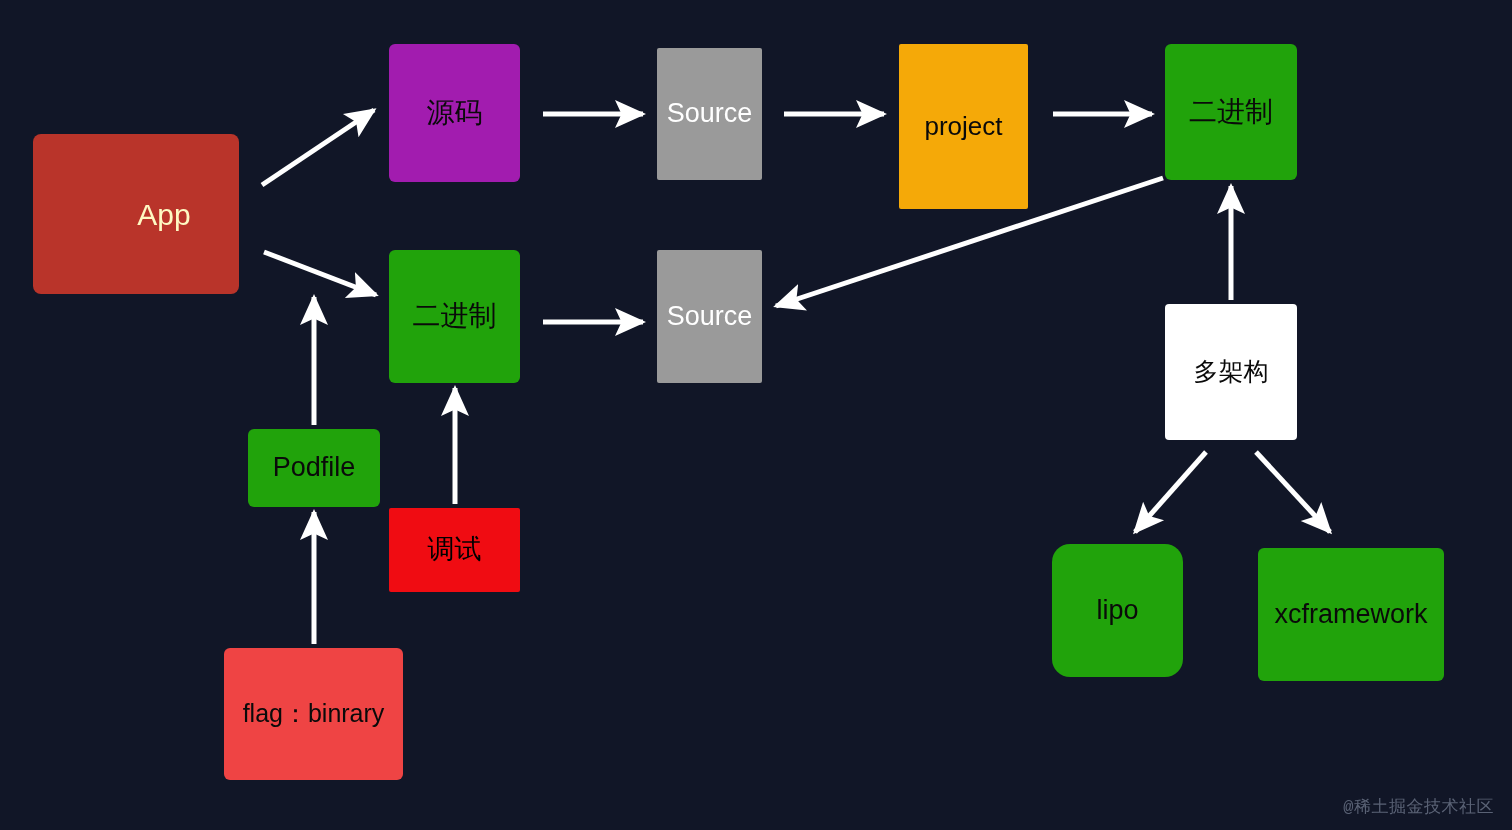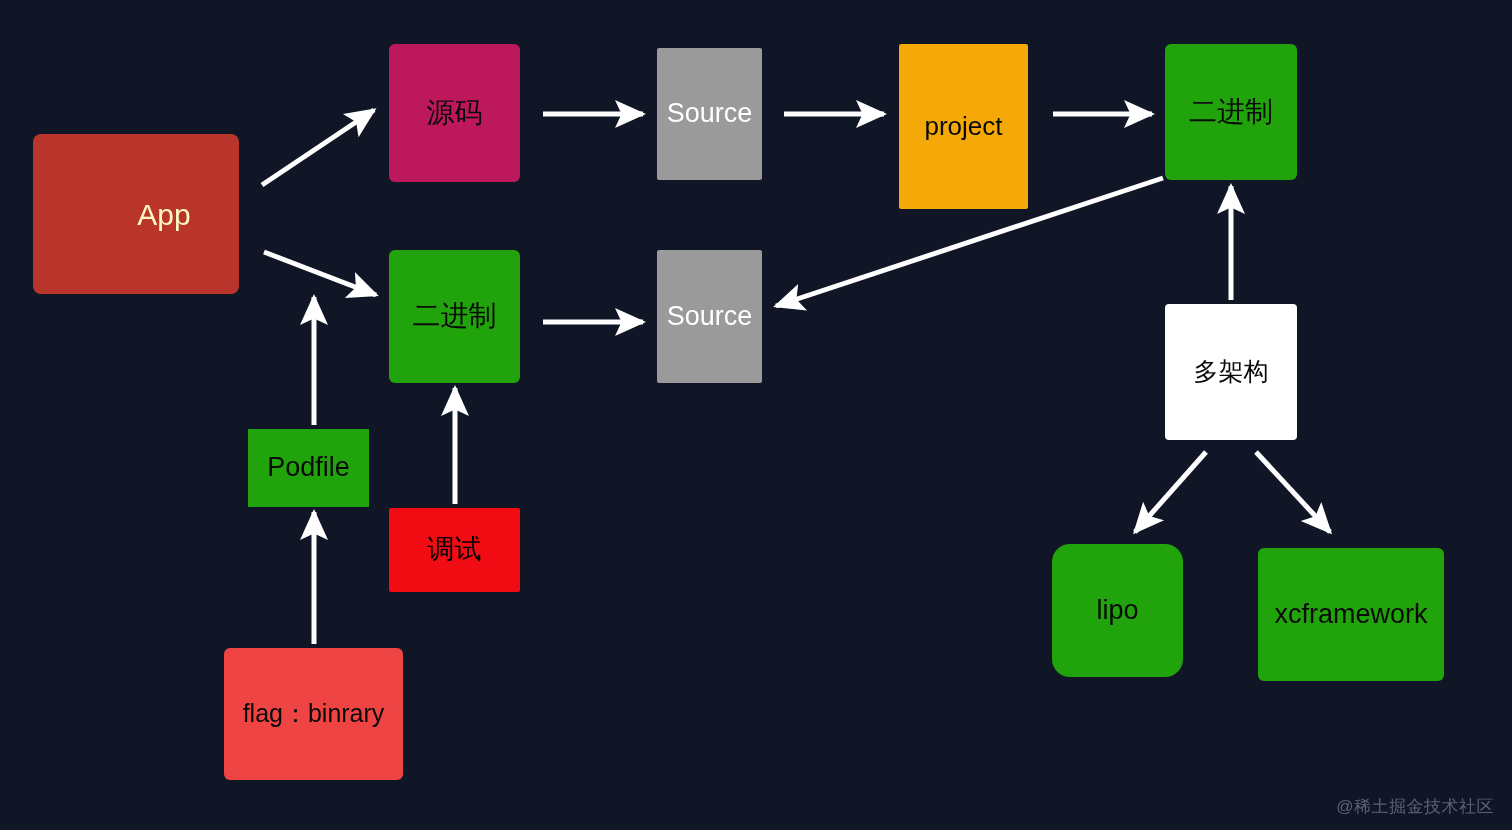--- a/index.html
+++ b/index.html
@@ -36,21 +36,21 @@
     height: 830px;
     pointer-events: none;
   }
   .watermark {
     position: absolute;
     right: 18px;
     bottom: 12px;
     color: #5a6275;
     font-size: 17px;
     letter-spacing: 0.5px;
-    font-family: Liberation Sans, sans-serif;
+    font-family: Liberation Mono, monospace;
   }
 </style>
 </head>
 <body>
 
 <div id="canvas" style="background: rgb(17, 22, 39);">
 
   <svg class="edges" viewBox="0 0 1512 830" xmlns="http://www.w3.org/2000/svg">
     <defs>
       <marker id="arrowhead" markerWidth="7" markerHeight="7" refX="5.6" refY="3.2" orient="auto" markerUnits="strokeWidth">
@@ -71,42 +71,42 @@
         <line x1="1231" y1="300" x2="1231" y2="186" stroke="#ffffff" stroke-width="5" marker-end="url(#arrowhead)"></line>
         <line x1="1206" y1="452" x2="1135" y2="532" stroke="#ffffff" stroke-width="5" marker-end="url(#arrowhead)"></line>
         <line x1="1256" y1="452" x2="1330" y2="532" stroke="#ffffff" stroke-width="5" marker-end="url(#arrowhead)"></line>
       </g>
   </svg>
 
   <div id="node-layer">
       <div class="node" style="left: 33px; top: 134px; width: 206px; height: 160px; background: rgb(185, 52, 42); border-radius: 8px;">
         <span class="node-label" style="color: #fef9c3; font-size: 30px; transform: translateX(28px);">App</span>
       </div>
-      <div class="node" style="left: 389px; top: 44px; width: 131px; height: 138px; background: #be185d; border-radius: 6px;">
+      <div class="node" style="left: 389px; top: 44px; width: 131px; height: 138px; background: #a21caf; border-radius: 6px;">
         <span class="node-label" style="color: rgb(10, 10, 10); font-size: 28px;">源码</span>
       </div>
       <div class="node" style="left: 657px; top: 48px; width: 105px; height: 132px; background: rgb(154, 154, 154); border-radius: 2px;">
         <span class="node-label" style="color: rgb(255, 255, 255); font-size: 27px;">Source</span>
       </div>
       <div class="node" style="left: 899px; top: 44px; width: 129px; height: 165px; background: rgb(245, 169, 8); border-radius: 2px;">
         <span class="node-label" style="color: rgb(10, 10, 10); font-size: 26px;">project</span>
       </div>
       <div class="node" style="left: 1165px; top: 44px; width: 132px; height: 136px; background: rgb(33, 163, 11); border-radius: 6px;">
         <span class="node-label" style="color: rgb(10, 10, 10); font-size: 28px;">二进制</span>
       </div>
       <div class="node" style="left: 389px; top: 250px; width: 131px; height: 133px; background: rgb(33, 163, 11); border-radius: 6px;">
         <span class="node-label" style="color: rgb(10, 10, 10); font-size: 28px;">二进制</span>
       </div>
       <div class="node" style="left: 657px; top: 250px; width: 105px; height: 133px; background: rgb(154, 154, 154); border-radius: 2px;">
         <span class="node-label" style="color: rgb(255, 255, 255); font-size: 27px;">Source</span>
       </div>
       <div class="node" style="left: 1165px; top: 304px; width: 132px; height: 136px; background: rgb(255, 255, 255); border-radius: 4px;">
         <span class="node-label" style="color: rgb(10, 10, 10); font-size: 25px;">多架构</span>
       </div>
-      <div class="node" style="left: 248px; top: 429px; width: 121px; height: 78px; background: rgb(33, 163, 11); border-radius: 0;">
+      <div class="node" style="left: 248px; top: 429px; width: 132px; height: 78px; background: rgb(33, 163, 11); border-radius: 6px;">
         <span class="node-label" style="color: rgb(10, 10, 10); font-size: 27px;">Podfile</span>
       </div>
       <div class="node" style="left: 389px; top: 508px; width: 131px; height: 84px; background: rgb(240, 12, 18); border-radius: 2px;">
         <span class="node-label" style="color: #000000; font-size: 27px;">调试</span>
       </div>
       <div class="node" style="left: 224px; top: 648px; width: 179px; height: 132px; background: #ef4444; border-radius: 6px;">
         <span class="node-label" style="color: rgb(10, 10, 10); font-size: 25px;">flag：binrary</span>
       </div>
       <div class="node" style="left: 1052px; top: 544px; width: 131px; height: 133px; background: rgb(33, 163, 11); border-radius: 18px;">
         <span class="node-label" style="color: rgb(10, 10, 10); font-size: 27px;">lipo</span>

